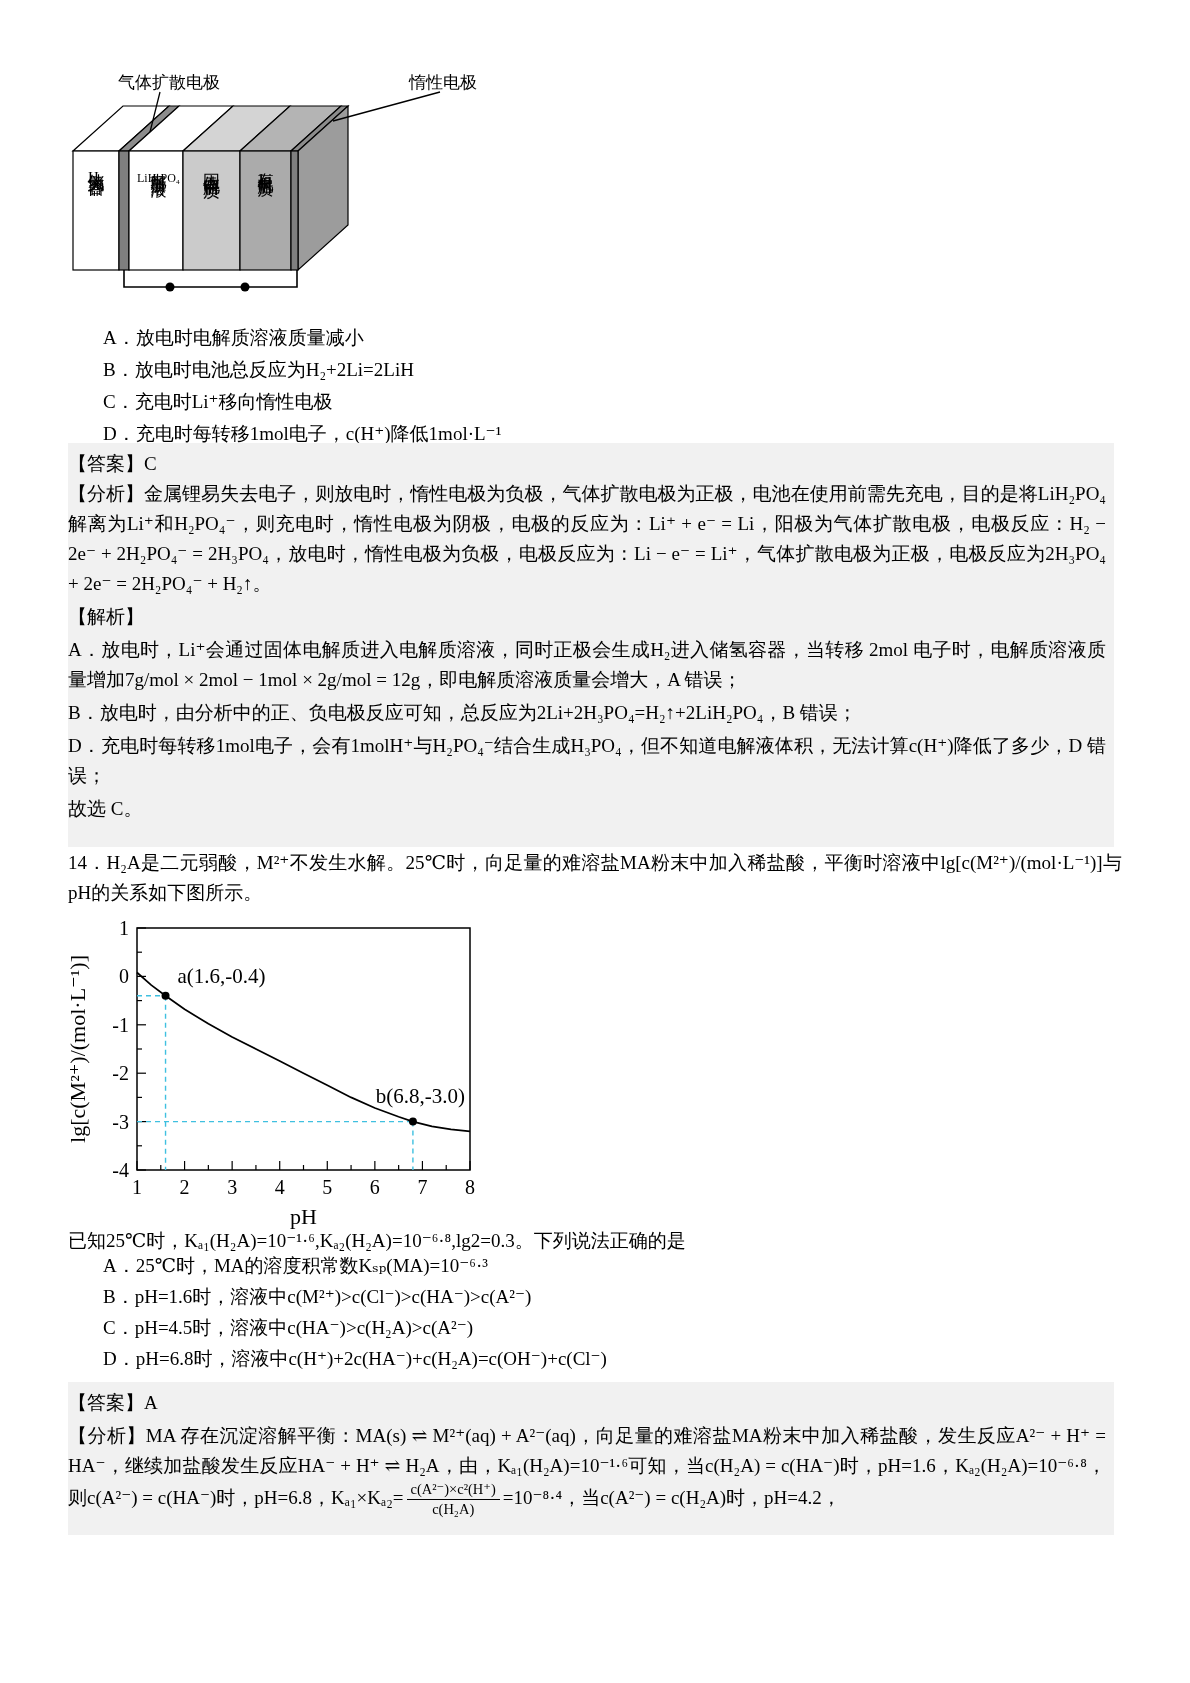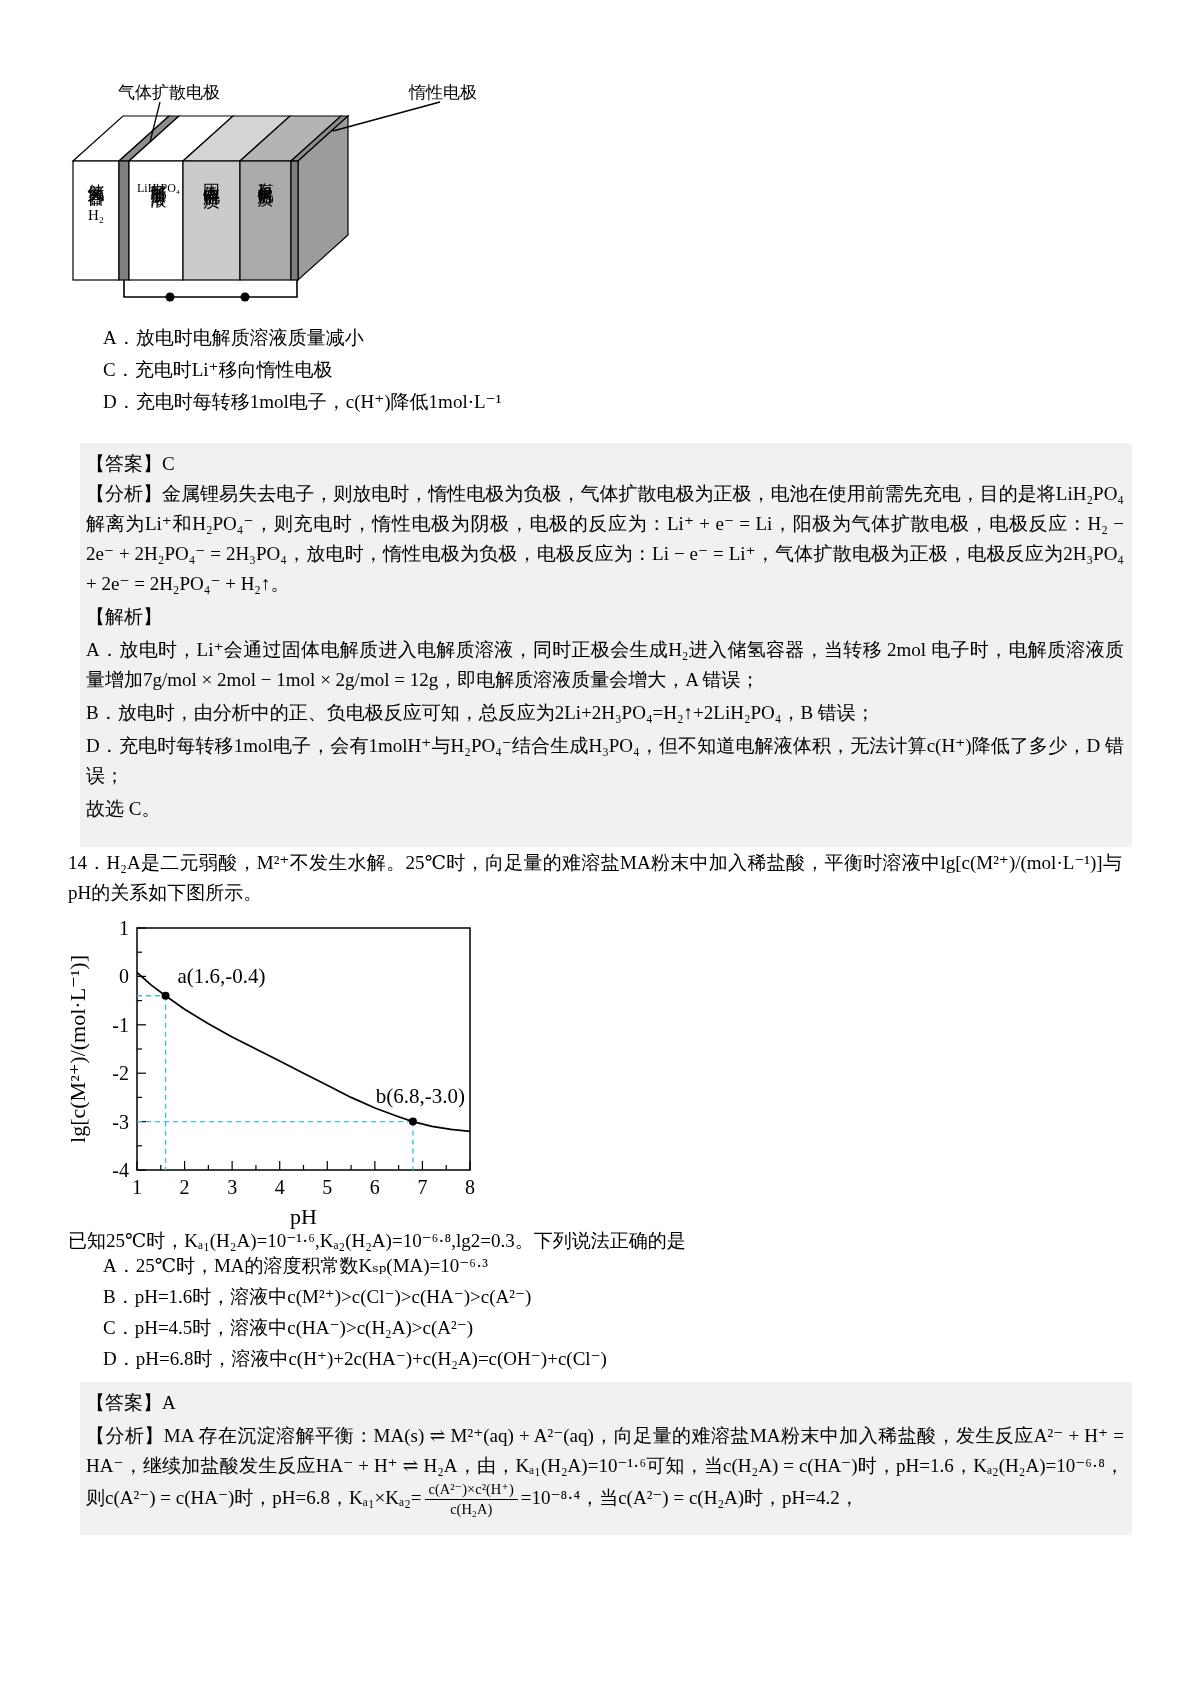--- a/index.html
+++ b/index.html
@@ -1,31 +1,31 @@
 <!DOCTYPE html>
 <html><head>
 <meta charset="utf-8">
 <style>
   html,body{margin:0;padding:0;background:#fff;}
   .page{position:relative;width:1190px;height:1683px;background:#fff;overflow:hidden;
         font-family:"Liberation Serif","DejaVu Serif",serif;color:#000;}
   
-  .diagram{position:absolute;left:65px;top:76px;width:430px;height:232px;}
+  .diagram{position:absolute;left:65px;top:66px;width:430px;height:232px;}
   .diagram svg{position:absolute;left:0;top:0;}
   .dlabel{font-size:17px;fill:#000;}
   .blabel{position:absolute;top:94px;height:110px;display:flex;flex-direction:column;
           align-items:center;justify-content:flex-start;pointer-events:none;}
   .vtext{writing-mode:vertical-lr;text-orientation:upright;font-size:16px;letter-spacing:2px;line-height:1;}
   .htext{font-size:15px;margin-top:1px;}
   .htext.small{font-size:12px;}
   
   .optblock{position:absolute;left:103px;width:960px;}
   .optline{font-size:19px;line-height:31px;white-space:nowrap;}
   .stem,.known{position:absolute;left:68px;width:1054px;font-size:19px;line-height:30px;text-align:justify;}
-  .answer-box{position:absolute;left:80px;width:1038px;background:#f1f1f1;padding:6px 8px 4px 6px;}
+  .answer-box{position:absolute;left:68px;width:1038px;background:#f1f1f1;padding:6px 8px 4px 0;}
   .answer-box p{margin:0;font-size:19px;line-height:30px;text-align:justify;}
   .answer-box p.sp{margin-top:3px;}
   
   .frac{display:inline-block;vertical-align:middle;text-align:center;font-size:14.5px;line-height:1.2;margin:0 3px;}
   .frac .num{display:block;border-bottom:1.4px solid #000;padding:0 4px 1px 4px;}
   .frac .den{display:block;padding-top:1px;}
   
   .chart{position:absolute;left:70px;top:870px;width:420px;height:365px;}
   .tick{font-size:20px;fill:#000;}
   .ptlabel{font-size:21px;fill:#000;}
@@ -59,39 +59,40 @@
       <line x1="375" y1="26" x2="268" y2="55" stroke="#000" stroke-width="1.3"></line>
 
       <polyline points="59,204 59,221 232,221 232,204" fill="none" stroke="#000" stroke-width="1.6"></polyline>
       <circle cx="105" cy="221" r="4.5" fill="#000"></circle>
       <circle cx="180" cy="221" r="4.5" fill="#000"></circle>
 
       <text class="dlabel" x="104" y="22" text-anchor="middle">气体扩散电极</text>
       <text class="dlabel" x="378" y="22" text-anchor="middle">惰性电极</text>
     </svg>
 
-    <div class="blabel" style="left:8px;width:46px;gap:28px;">
+    <div class="blabel" style="left:8px;width:46px;">
       <span class="vtext" style="font-size:17px;">储氢容器</span>
       <span class="htext">H₂</span>
     </div>
     <div class="blabel" style="left:64px;width:59px;">
       <span class="vtext">电解质溶液</span>
       <span class="htext small">LiH₂PO₄</span>
     </div>
     <div class="blabel" style="left:118px;width:57px;">
       <span class="vtext" style="font-size:17px;">固体电解质</span>
     </div>
     <div class="blabel" style="left:175px;width:51px;">
       <span class="vtext">有机电解质</span>
       <span class="htext">Li</span>
     </div>
   </div>
 
   <div class="optblock" style="top:322px;">
     <div class="optline" style="line-height:32px;">A．放电时电解质溶液质量减小</div>
+    <div class="optline" style="line-height:32px;">B．放电时电池总反应为H₂+2Li=2LiH</div>
     <div class="optline" style="line-height:32px;">C．充电时Li⁺移向惰性电极</div>
     <div class="optline" style="line-height:32px;">D．充电时每转移1mol电子，c(H⁺)降低1mol·L⁻¹</div>
   </div>
 
   <div class="answer-box" style="top:443px;height:394px;">
     <p>【答案】C</p>
     <p>【分析】金属锂易失去电子，则放电时，惰性电极为负极，气体扩散电极为正极，电池在使用前需先充电，目的是将LiH₂PO₄解离为Li⁺和H₂PO₄⁻，则充电时，惰性电极为阴极，电极的反应为：Li⁺ + e⁻ = Li，阳极为气体扩散电极，电极反应：H₂ − 2e⁻ + 2H₂PO₄⁻ = 2H₃PO₄，放电时，惰性电极为负极，电极反应为：Li − e⁻ = Li⁺，气体扩散电极为正极，电极反应为2H₃PO₄ + 2e⁻ = 2H₂PO₄⁻ + H₂↑。</p>
     <p class="sp">【解析】</p>
     <p class="sp">A．放电时，Li⁺会通过固体电解质进入电解质溶液，同时正极会生成H₂进入储氢容器，当转移 2mol 电子时，电解质溶液质量增加7g/mol × 2mol − 1mol × 2g/mol = 12g，即电解质溶液质量会增大，A 错误；</p>
     <p class="sp">B．放电时，由分析中的正、负电极反应可知，总反应为2Li+2H₃PO₄=H₂↑+2LiH₂PO₄，B 错误；</p>

